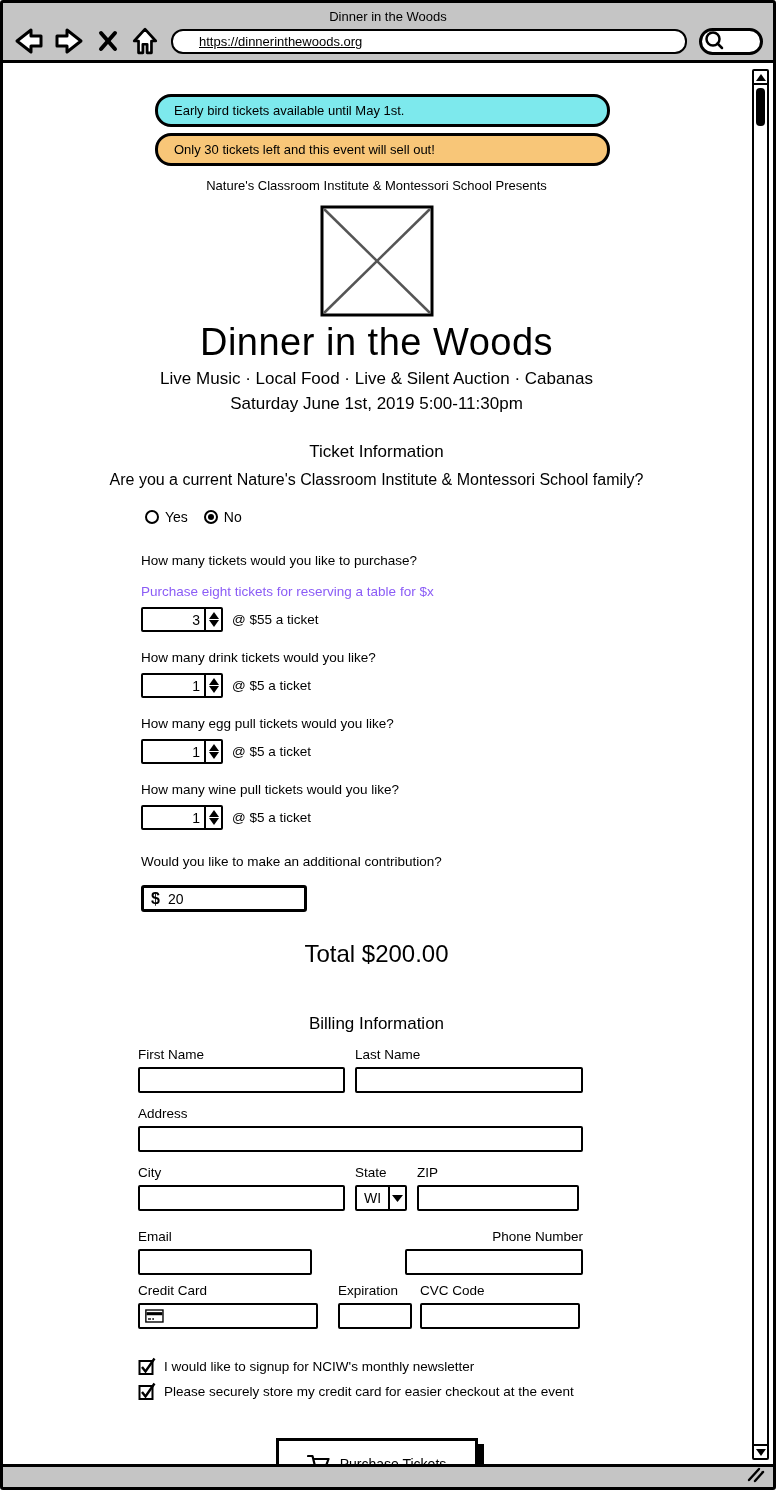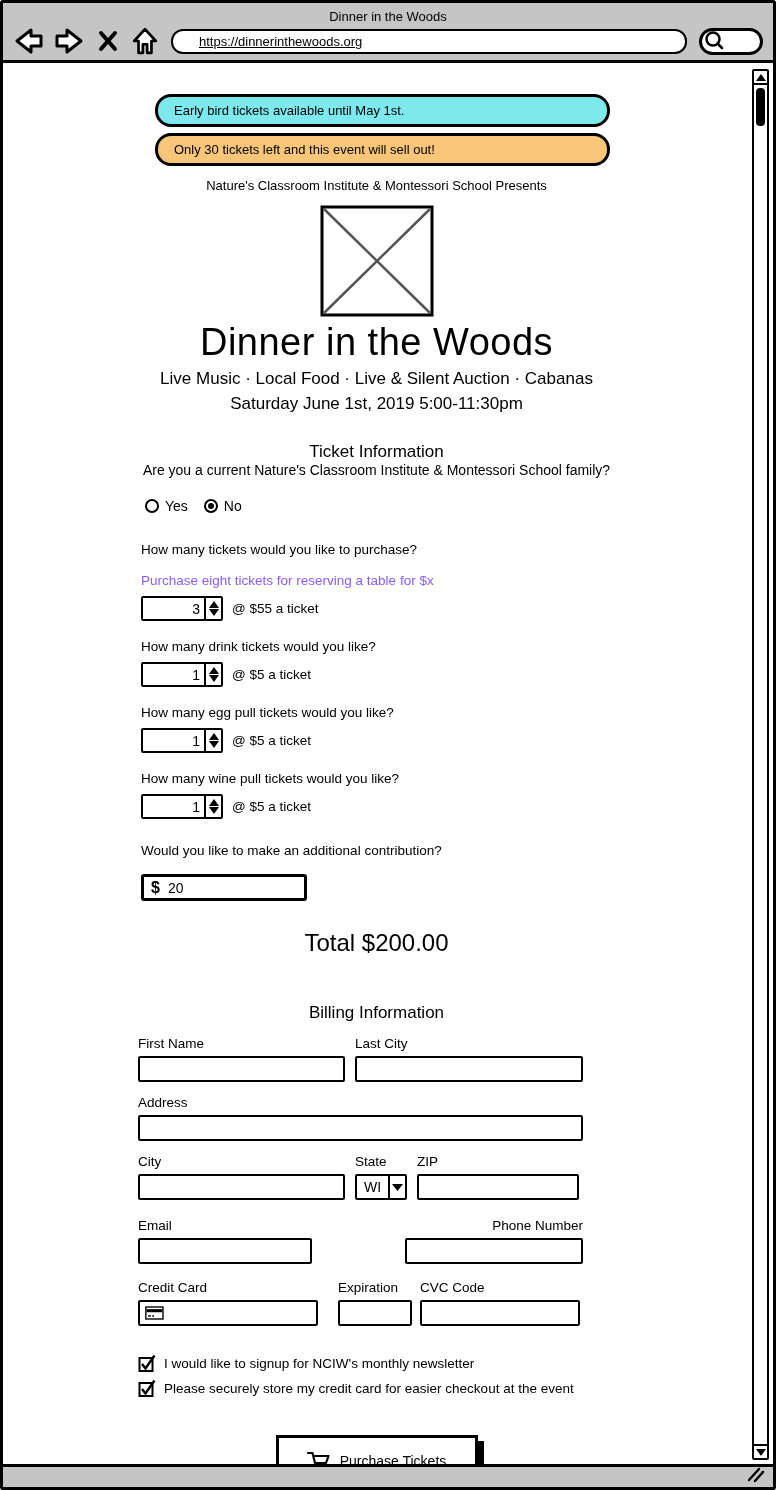--- a/index.html
+++ b/index.html
@@ -34,21 +34,21 @@
   .banner-warning { background:#f8c678; }
 
   .presents { text-align:center; font-size:13px; margin-top:12px; }
   .img-placeholder { display:block; margin:12px auto 0; }
   .event-title { text-align:center; font-size:38px; font-weight:500; margin-top:4px; letter-spacing:.5px; }
   .event-subtitle { text-align:center; font-size:17px; margin-top:5px; }
   .event-datetime { text-align:center; font-size:17px; margin-top:5px; }
 
   .section-heading { text-align:center; font-size:17px; font-weight:500; }
   .ticket-heading { margin-top:28px; }
-  .family-question { text-align:center; font-size:14px; }
+  .family-question { text-align:center; font-size:16px; margin-top:9px; }
 
   .radio-row { display:flex; align-items:center; gap:16px; margin:20px 0 0 142px; font-size:14px; }
   .radio-opt { display:flex; align-items:center; gap:6px; }
   .radio { width:14px; height:14px; border:2px solid #000; border-radius:50%; background:#fff; position:relative; }
   .radio.checked::after { content:""; position:absolute; left:2px; top:2px; width:6px; height:6px; border-radius:50%; background:#000; }
 
   .q-block { margin-left:138px; }
   .q-label { font-size:13.5px; }
   .q-hint { font-size:13.5px; color:#8b5cf6; margin-top:16px; }
   .stepper-row { display:flex; align-items:center; gap:9px; margin-top:8px; }
@@ -252,21 +252,21 @@
     <div class="form-col">
 
       <div class="frow">
         <div class="fgroup w207">
           <span class="flabel">First Name</span>
           <div class="fbox">
               <input class="finput" style="">
             </div>
         </div>
         <div class="fgroup w228 gap10">
-          <span class="flabel">Last City</span>
+          <span class="flabel">Last Name</span>
           <div class="fbox">
               <input class="finput" style="">
             </div>
         </div>
       </div>
 
       <div class="frow">
         <div class="fgroup w445">
           <span class="flabel">Address</span>
           <div class="fbox">
@@ -309,21 +309,21 @@
             </div>
         </div>
         <div class="fgroup w185 gap77">
           <span class="flabel">Phone Number</span>
           <div class="fbox">
               <input class="finput" style="">
             </div>
         </div>
       </div>
 
-      <div class="frow" style="margin-top:16px;">
+      <div class="frow" style="margin-top:8px;">
         <div class="fgroup w180">
           <span class="flabel">Credit Card</span>
           <div class="fbox">
             <svg width="22" height="16" viewBox="0 0 22 16">
               <rect x="1" y="1" width="20" height="14" fill="#fff" stroke="#000" stroke-width="1.6"></rect>
               <rect x="1.8" y="3.5" width="18.4" height="3.6" fill="#000"></rect>
               <line x1="3.5" y1="11.5" x2="7" y2="11.5" stroke="#000" stroke-width="1.6"></line>
               <line x1="8.5" y1="11.5" x2="10.5" y2="11.5" stroke="#000" stroke-width="1.6"></line>
             </svg>
             <input class="finput" style="margin-left: 5px;">

